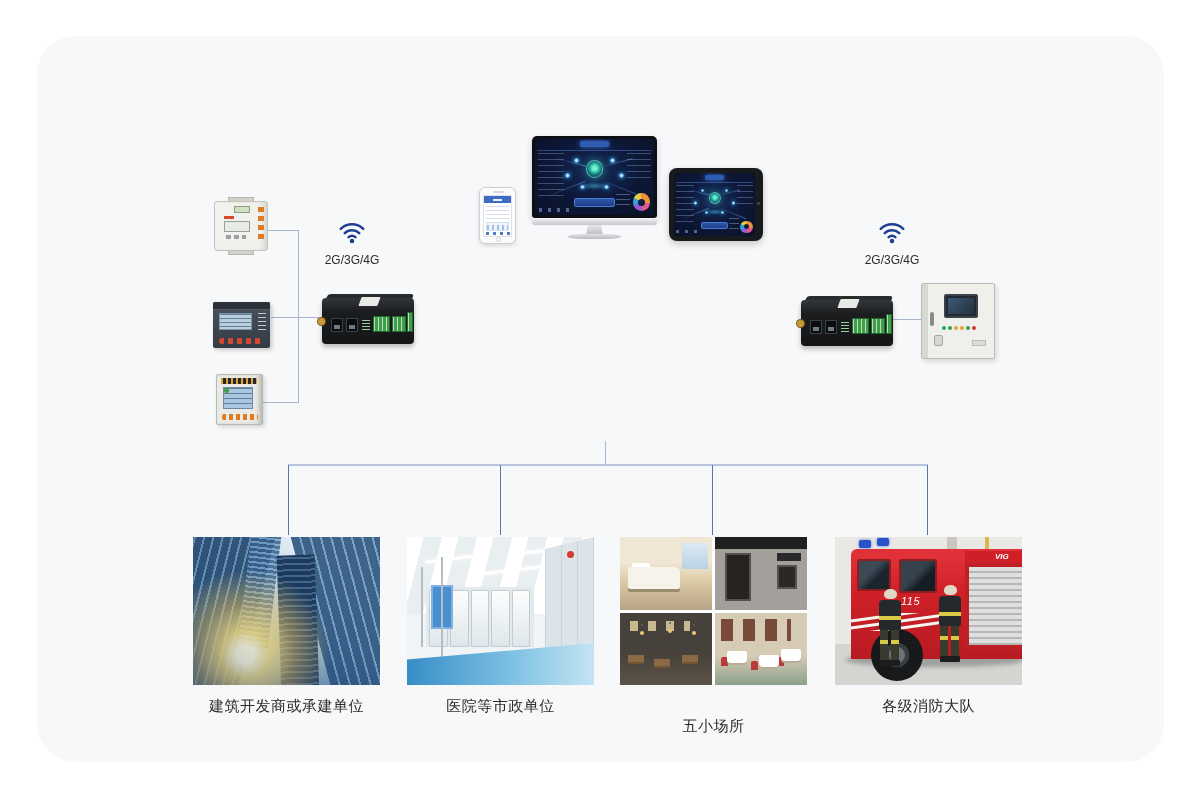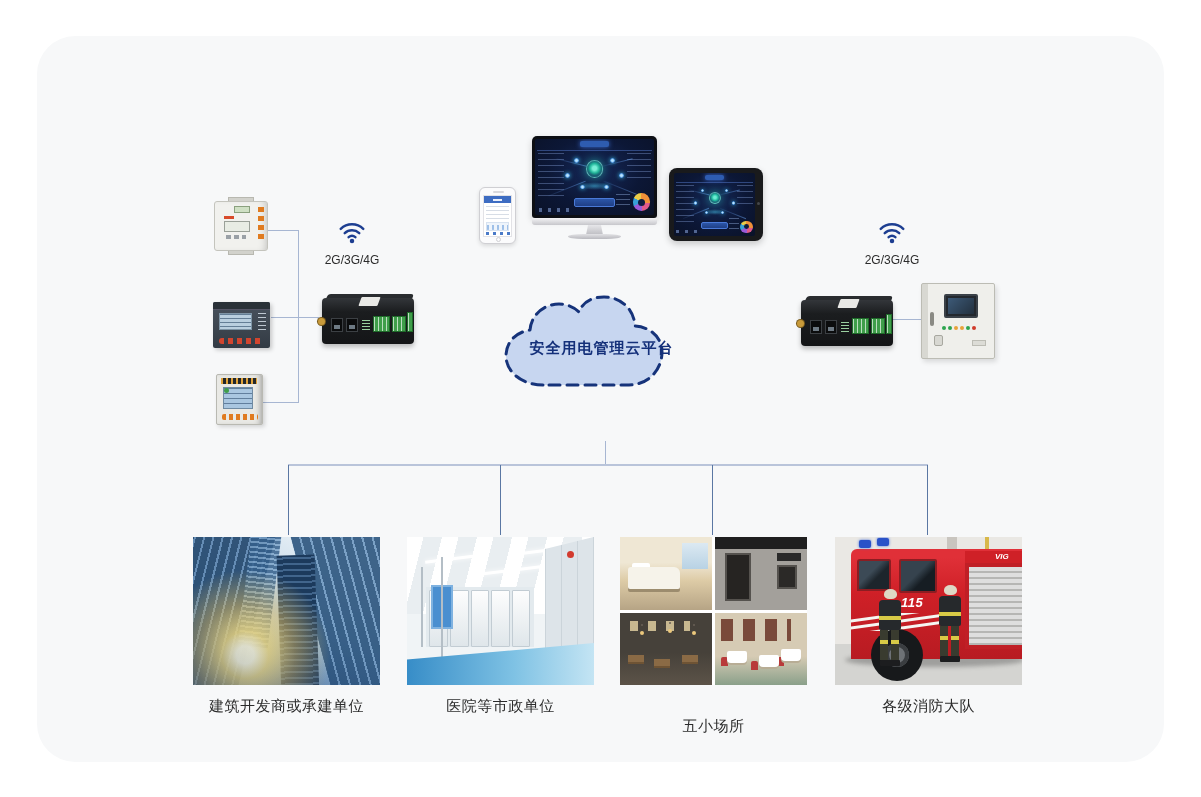--- a/index.html
+++ b/index.html
@@ -221,21 +221,21 @@
   .ph4 .pipe2 { left:150px; top:0; width:4px; height:30px; background:#d8b84a; }
   .ph4 .shadow { left:10px; top:116px; width:180px; height:14px; background:rgba(60,60,60,.35); border-radius:50%; filter:blur(2px); }
   .ph4 .bodyr { left:16px; top:12px; width:175px; height:110px; background:linear-gradient(180deg,#e03038 0 8%,#cf2027 40%,#b81b22 100%); border-radius:6px 2px 0 0; }
   .ph4 .beac { top:3px; width:12px; height:8px; background:#2a52c8; border-radius:2px; box-shadow:0 0 3px #4a72e0; }
   .ph4 .b1 { left:24px; } .ph4 .b2 { left:42px; top:1px; }
   .ph4 .wind { left:22px; top:22px; width:34px; height:32px; background:linear-gradient(135deg,#3c4a56 0 40%,#1d252c 60%); border:2px solid #8c1d22; border-radius:3px 2px 0 0; }
   .ph4 .dwin { left:64px; top:22px; width:38px; height:34px; background:linear-gradient(135deg,#36434e 0 45%,#161d23 65%); border:2px solid #8c1d22; border-radius:2px; }
   .ph4 .stripes { left:16px; top:76px; width:88px; height:18px; overflow:hidden; }
   .ph4 .stripes b { position:absolute; left:-8px; width:110px; height:3px; background:#f5f5f2; transform:rotate(-8deg); }
   .ph4 .s2 { top:7px; } .ph4 .s3 { top:14px; }
-  .ph4 .num { left:66px; top:58px; font-size:13px; font-weight:bold; color:#ffffff; letter-spacing:.5px; }
+  .ph4 .num { left:66px; top:58px; font-size:11px; font-weight:normal; color:#ffffff; letter-spacing:.5px; }
   .ph4 .shutter { left:130px; top:26px; width:57px; height:86px; border:4px solid #c01f26; border-right:none;
                   background:repeating-linear-gradient(180deg,#dedede 0 4px,#b6b6b4 4px 6px); }
   .ph4 .band { left:130px; top:14px; width:57px; height:12px; background:#cf2027; }
   .ph4 .brand { left:160px; top:15px; font-size:8px; font-weight:bold; font-style:italic; color:#ffffff; }
   .ph4 .wheel { left:36px; top:92px; width:52px; height:52px; background:#17191b; border-radius:50%; }
   .ph4 .wheel::after { content:""; position:absolute; inset:14px; background:#6e7276; border-radius:50%; box-shadow:inset 0 0 0 4px #3a3d40; }
   .ff { position:absolute; width:26px; }
   .ff .helm { position:relative; margin:0 auto; width:13px; height:10px; background:#ded8c6; border-radius:50% 50% 40% 40%; }
   .ff .coat { position:relative; width:22px; height:30px; margin:1px auto 0; background:#26292c; border-radius:4px 4px 2px 2px; }
   .ff .coat::after { content:""; position:absolute; left:0; right:0; top:16px; height:4px; background:#d8ca46; }
@@ -414,34 +414,20 @@
       <i class="d-n n5"></i>
         <i class="d-n n6"></i>
       <i class="d-bbar"></i>
         <i class="d-donut"></i>
       <i class="d-legend"></i>
         <i class="d-bicons"></i>
     </div>
     <i class="cam"></i>
   </div>
 
-  <div class="cloud">
-    <svg width="205" height="97" viewBox="0 0 205 97">
-      <path d="M44,90
-               C 23,90 7,77 7,61
-               C 7,47 17,37 31,35
-               C 32,20 45,9 60,9
-               C 68,9 75,12 80,17
-               C 84,6 94,2 105,2
-               C 122,2 135,14 136,31
-               C 152,32 163,43 163,57
-               C 163,75 149,90 130,90 Z" fill="#c7d6f0" stroke="#16337a" stroke-width="3" stroke-dasharray="11 7" stroke-linecap="round" stroke-linejoin="round"></path>
-    </svg>
-    <div class="txt">安全用电管理云平台</div>
-  </div>
 
   <div class="photo ph1" style="left:193px;">
     <i class="tw1"></i>
     <i class="tw2"></i>
     <i class="tw4"></i>
     <i class="tw3"></i>
     <i class="sun"></i>
     <i class="tint"></i>
   </div>
 

